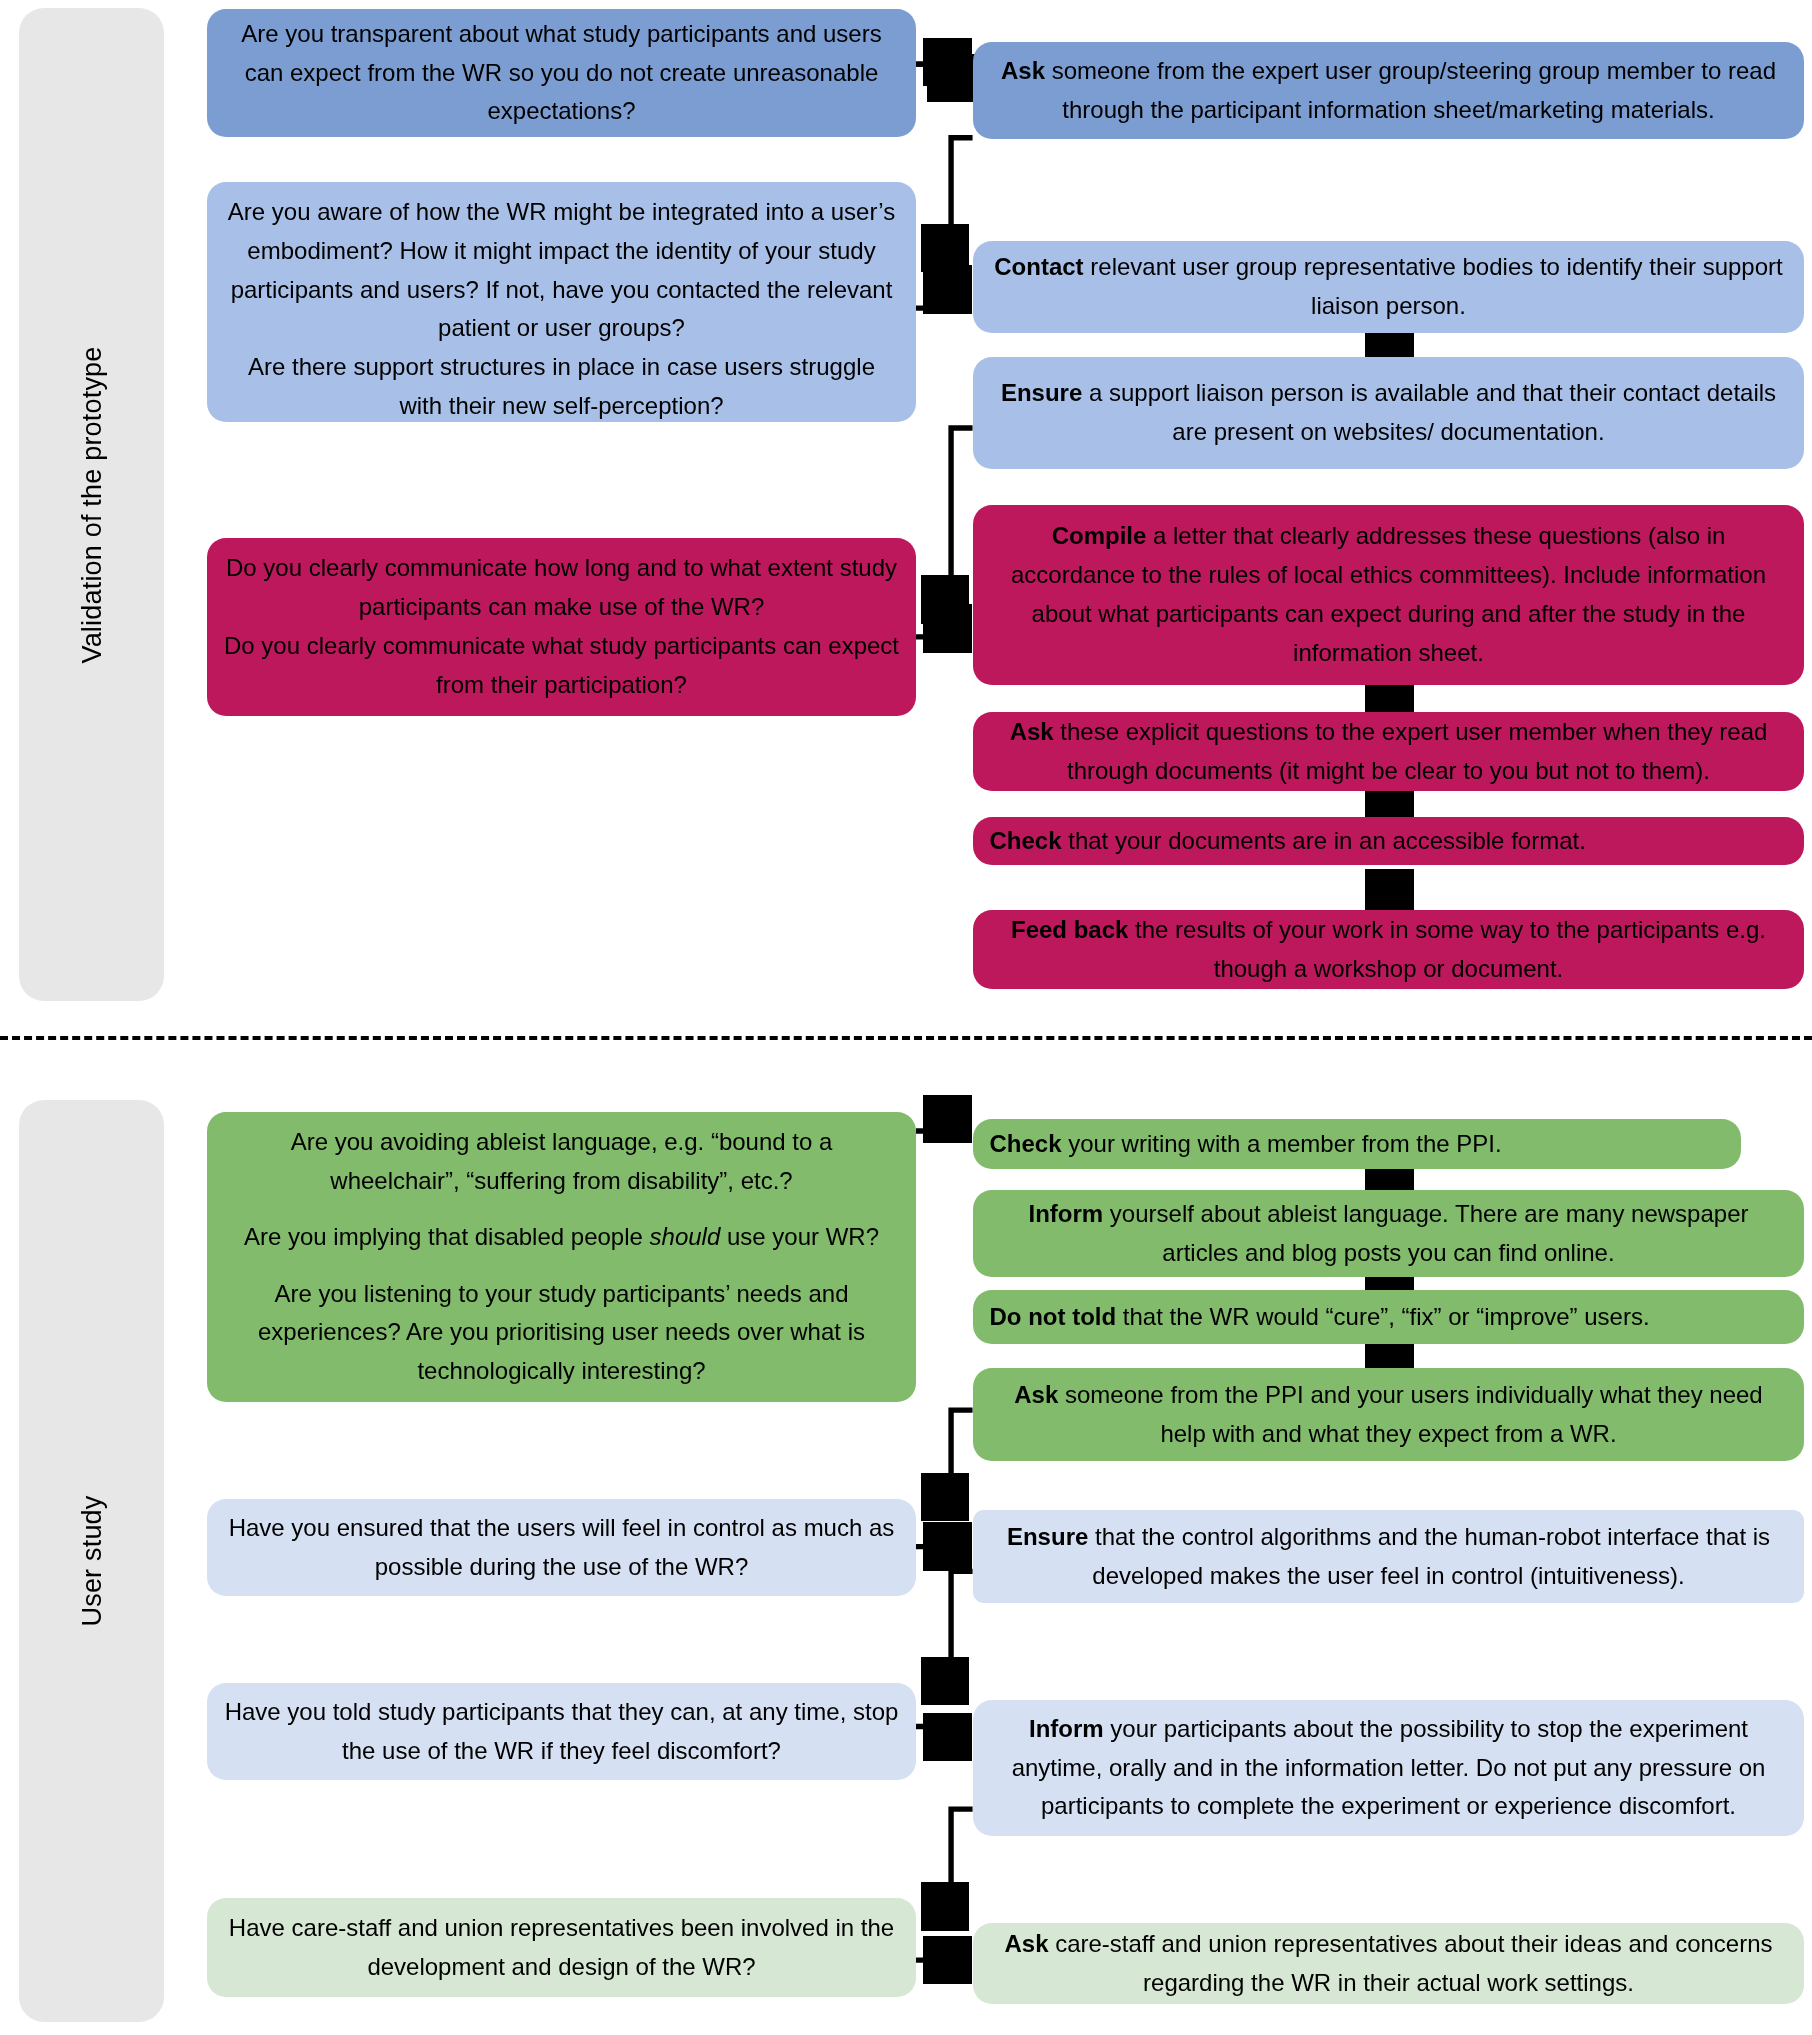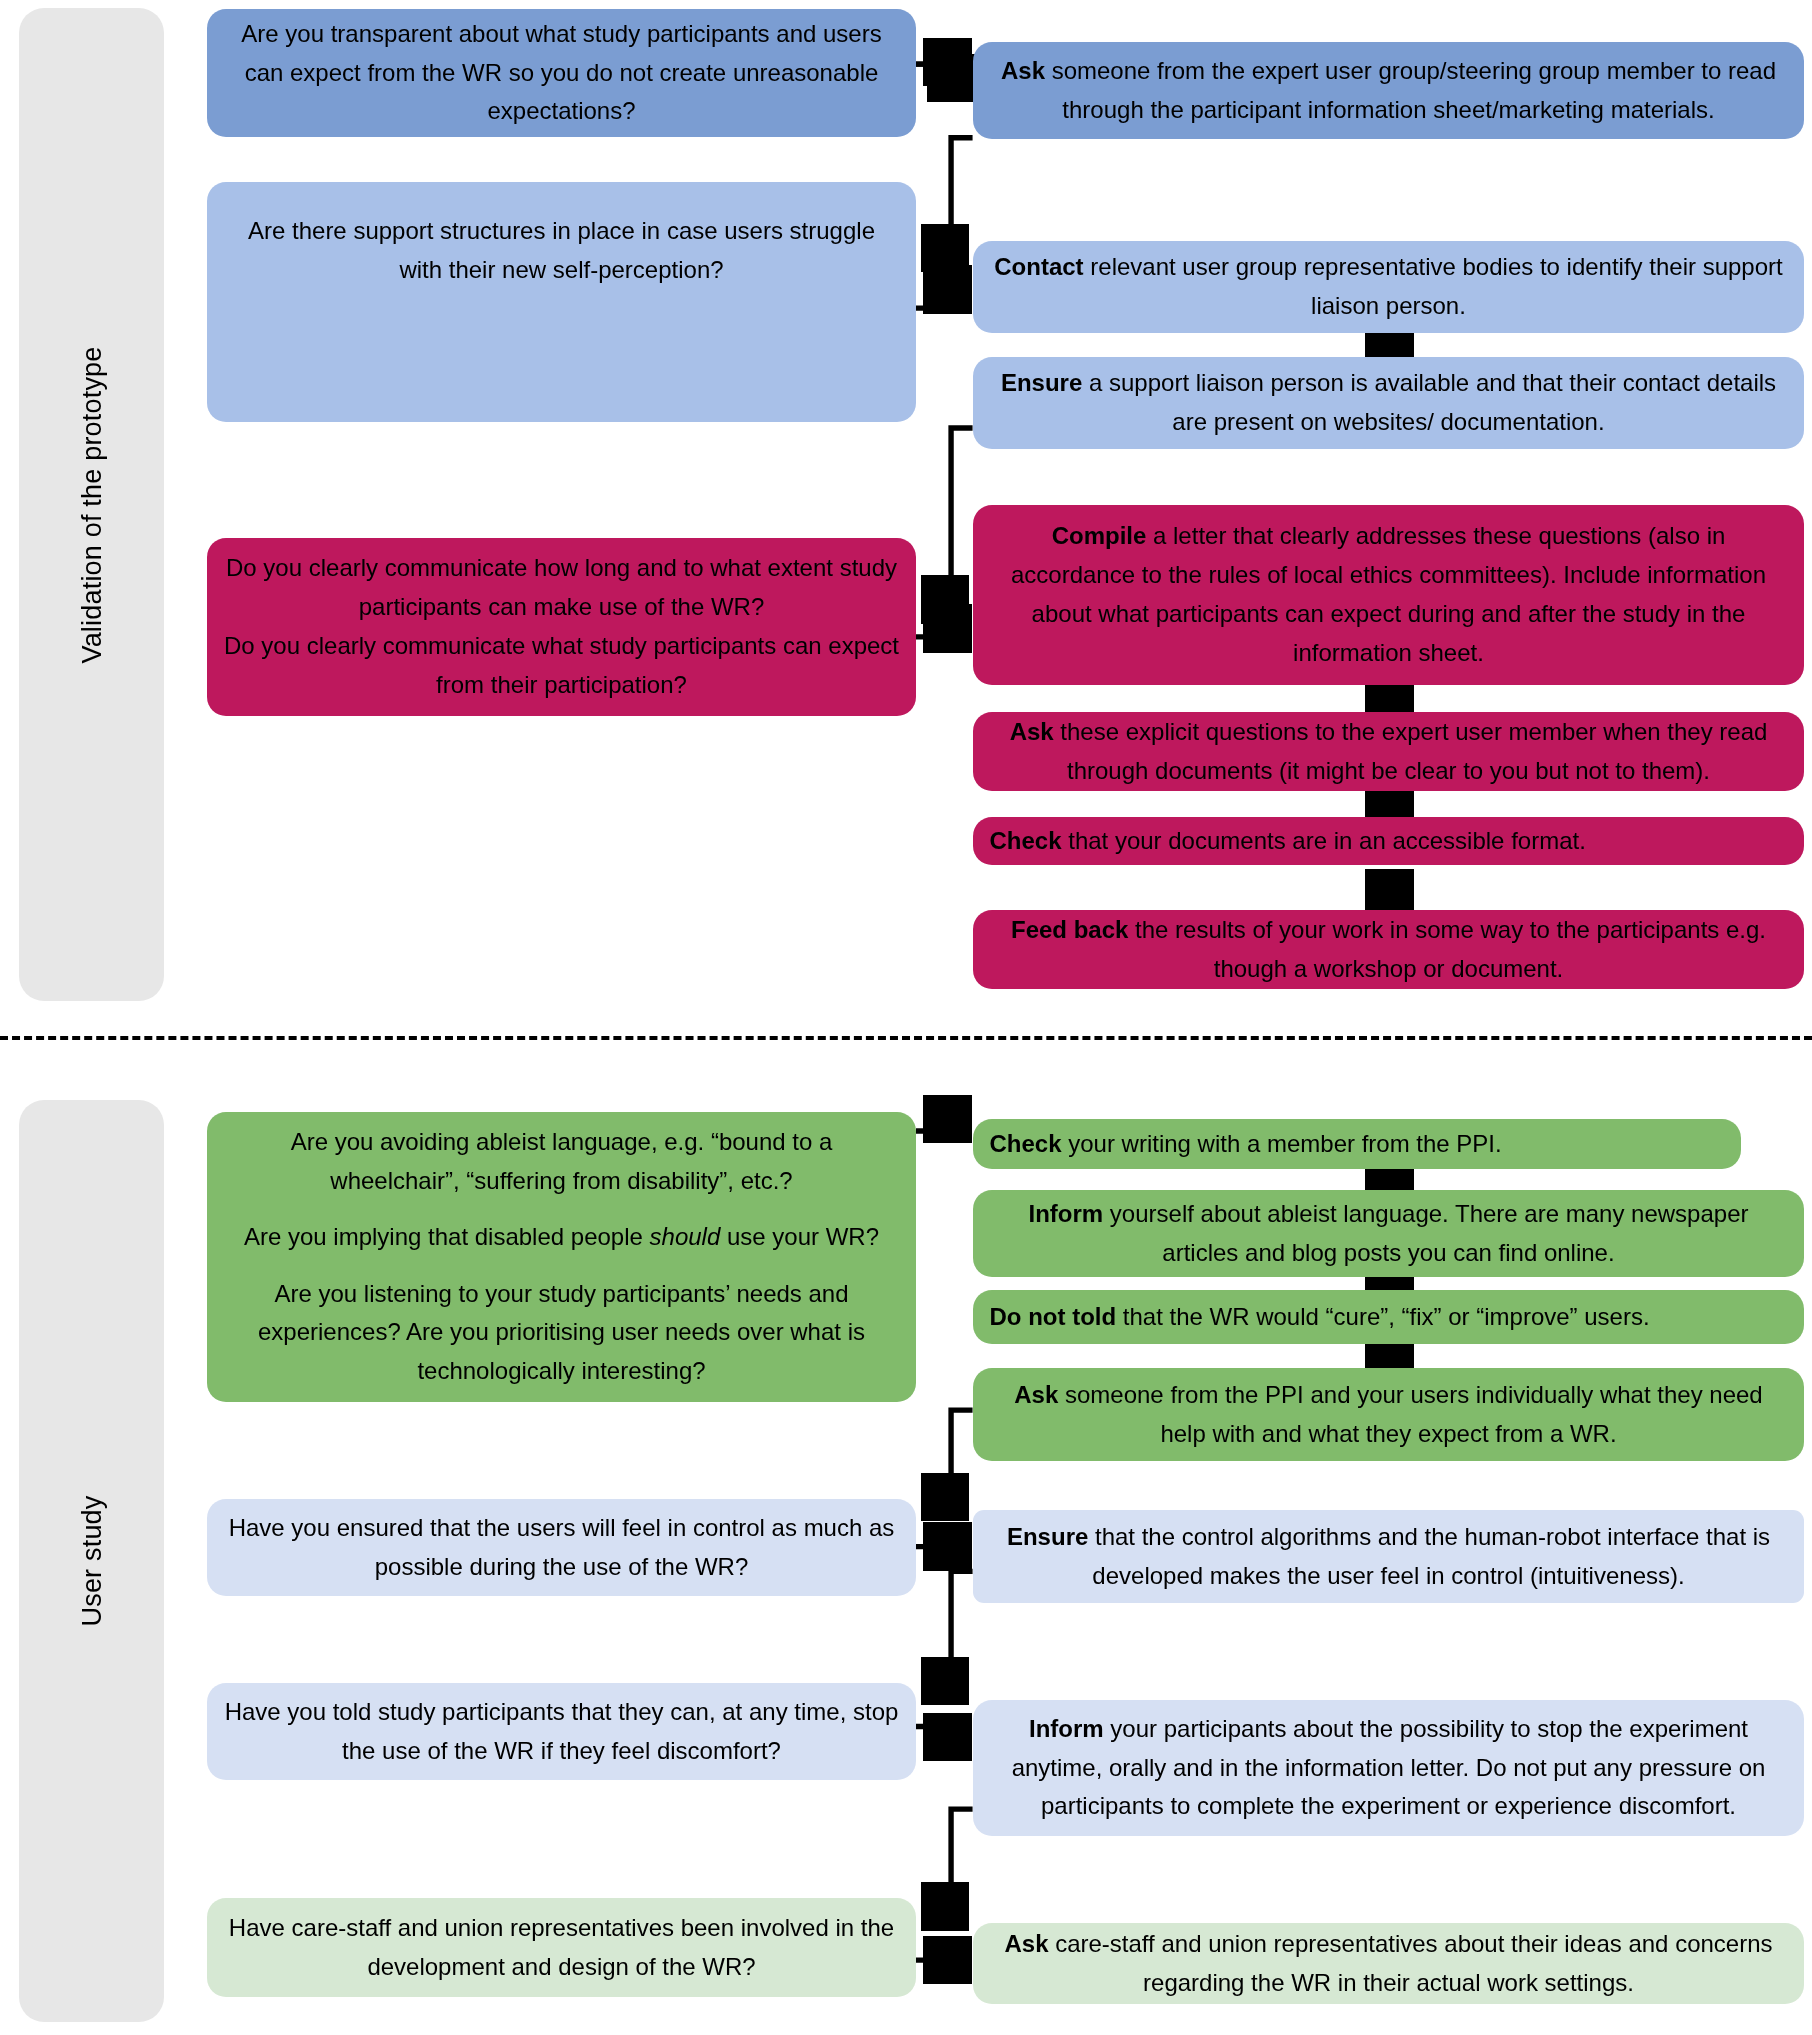--- a/index.html
+++ b/index.html
@@ -130,20 +130,21 @@
     <path d="M2352,4375 L2300,4375 L2300,4610 L2245,4610" marker-end="url(#arrL)"></path>
 
     <path d="M2215,4740 L2332,4740" marker-end="url(#arrR)"></path>
   </svg>
 
   <div class="node c-blue-dark" style="left:207px; top:9px; width:709px; height:128px;">
     <p>Are you transparent about what study participants and users can expect from the WR so you do not create unreasonable expectations?</p>
   </div>
 
   <div class="node c-blue-mid" style="left:207px; top:182px; width:709px; height:240px; flex-direction:column;">
+    <p>Are you aware of how the WR might be integrated into a user’s embodiment? How it might impact the identity of your study participants and users? If not, have you contacted the relevant patient or user groups?</p>
     <span class="para-gap"></span>
     <p>Are there support structures in place in case users struggle with their new self-perception?</p>
   </div>
 
   <div class="node c-blue-per" style="left:207px; top:538px; width:709px; height:178px; flex-direction:column;">
     <p>Do you clearly communicate how long and to what extent study participants can make use of the WR?</p>
     <span class="para-gap"></span>
     <p>Do you clearly communicate what study participants can expect from their participation?</p>
   </div>
 
@@ -152,21 +153,21 @@
       <b>Ask</b><span> someone from the expert user group/steering group member to read through the participant information sheet/marketing materials.</span>
     </p>
   </div>
 
   <div class="node c-blue-mid" style="left:973px; top:241px; width:831px; height:92px;">
     <p>
       <b>Contact</b><span> relevant user group representative bodies to identify their support liaison person.</span>
     </p>
   </div>
 
-  <div class="node c-blue-mid" style="left:973px; top:357px; width:831px; height:92px;">
+  <div class="node c-blue-mid" style="left:973px; top:357px; width:831px; height:112px;">
     <p>
       <b>Ensure</b><span> a support liaison person is available and that their contact details are present on websites/ documentation.</span>
     </p>
   </div>
 
   <div class="node c-blue-per" style="left:973px; top:505px; width:831px; height:180px;">
     <p>
       <b>Compile</b><span> a letter that clearly addresses these questions (also in accordance to the rules of local ethics committees). Include information about what participants can expect during and after the study in the information sheet.</span>
     </p>
   </div>

